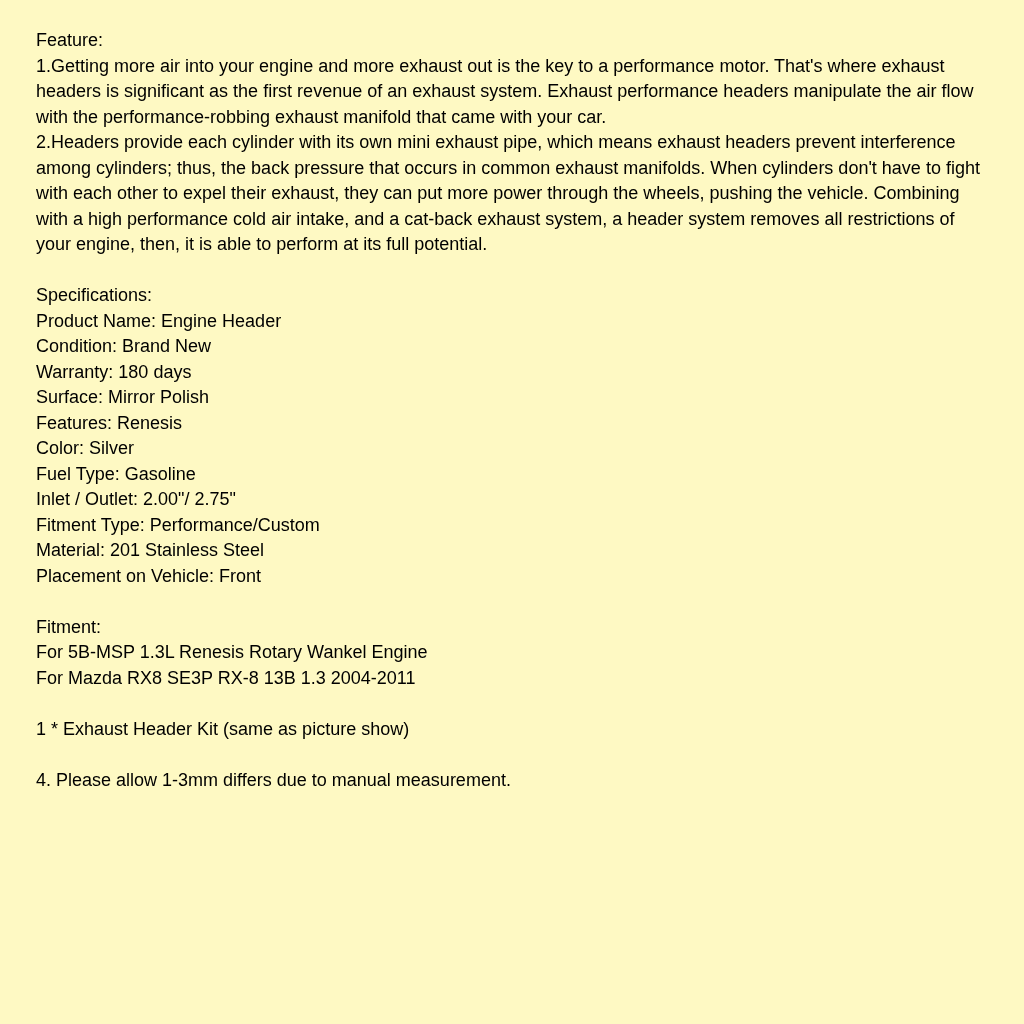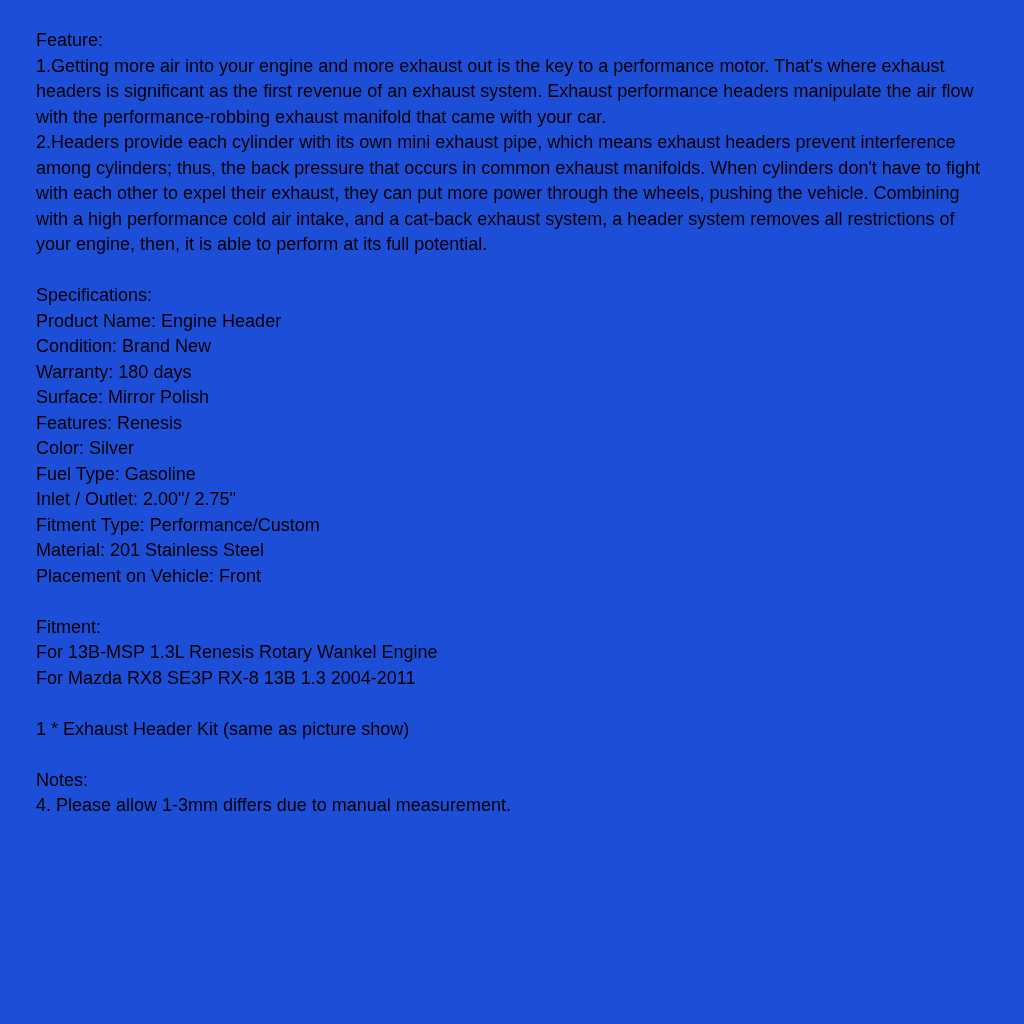--- a/index.html
+++ b/index.html
@@ -5,21 +5,21 @@
   html, body {
     margin: 0;
     padding: 0;
     background: #ffffff;
   }
   .page {
     position: relative;
     width: 1024px;
     height: 1024px;
     box-sizing: border-box;
-    background: #1d4ed8;
+    background: #fef9c3;
     color: #000000;
     font-family: "Liberation Sans", sans-serif;
     padding: 28px 32px 0 36px;
     overflow: hidden;
   }
   .doc-body {
     width: 956px;
   }
   .section {
     margin: 0 0 25.5px 0;
@@ -55,24 +55,23 @@
         <div class="line">Features: Renesis</div>
         <div class="line">Color: Silver</div>
         <div class="line">Fuel Type: Gasoline</div>
         <div class="line">Inlet / Outlet: 2.00"/ 2.75"</div>
         <div class="line">Fitment Type: Performance/Custom</div>
         <div class="line">Material: 201 Stainless Steel</div>
         <div class="line">Placement on Vehicle: Front</div>
       </div>
       <div class="section">
         <div class="line">Fitment:</div>
-        <div class="line">For 13B-MSP 1.3L Renesis Rotary Wankel Engine</div>
+        <div class="line">For 5B-MSP 1.3L Renesis Rotary Wankel Engine</div>
         <div class="line">For Mazda RX8 SE3P RX-8 13B 1.3 2004-2011</div>
       </div>
       <div class="section">
         <div class="line">1 * Exhaust Header Kit (same as picture show)</div>
       </div>
       <div class="section">
-        <div class="line">Notes:</div>
         <div class="line">4. Please allow 1-3mm differs due to manual measurement.</div>
       </div>
     </div>
 </div>
 
 </body></html>

